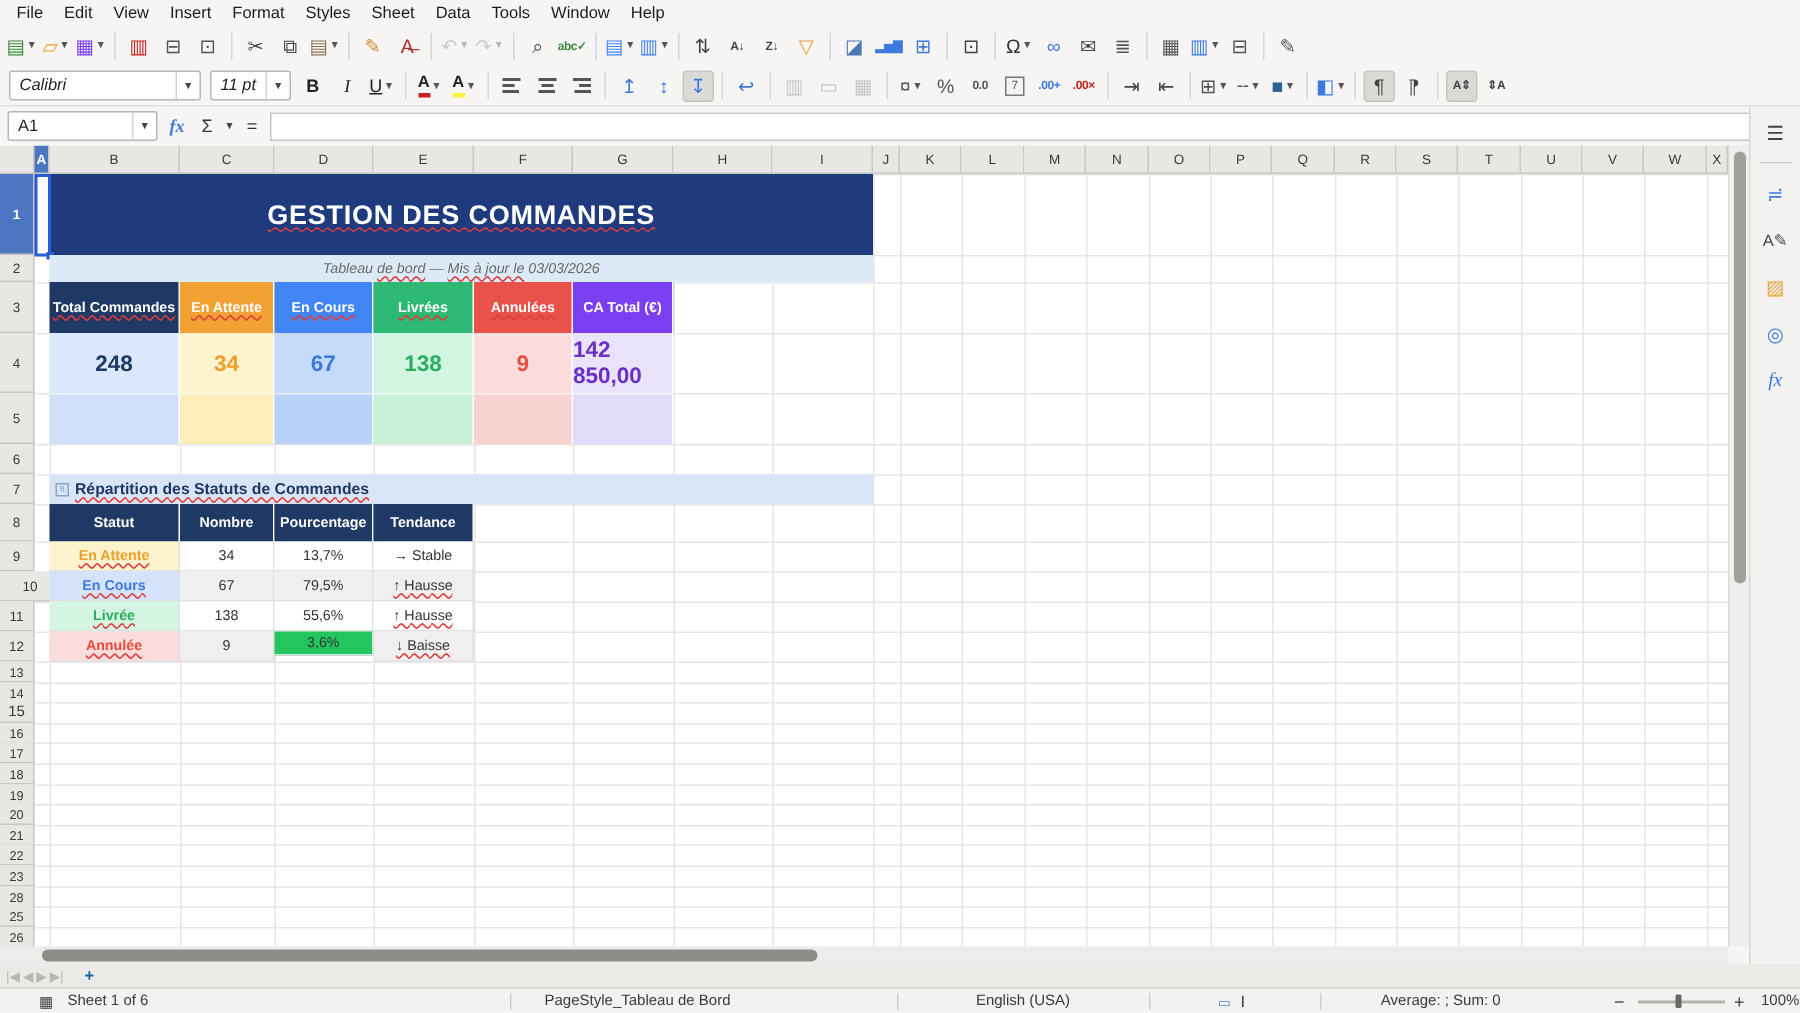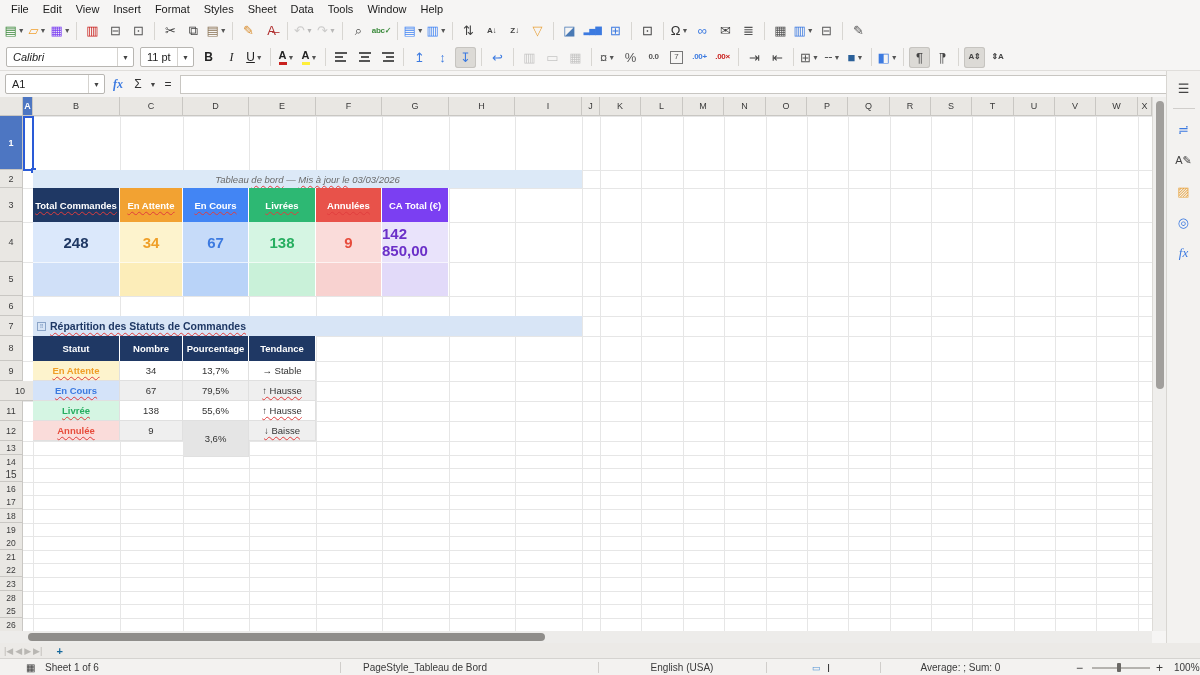--- a/index.html
+++ b/index.html
@@ -26,21 +26,21 @@
   .glyph.bar { border-bottom:3px solid currentColor; font-size:11px; font-weight:bold; line-height:1.1; }
   .bars { display:flex; flex-direction:column; gap:2px; width:13px; }
   .bars i { display:block; height:2px; background:#555; }
   .bars.l { align-items:flex-start; } .bars.c { align-items:center; } .bars.r { align-items:flex-end; }
 
   
   .combo { display:flex; align-items:center; background:#fff; border:1px solid #b8b6b2; border-radius:2px; height:20px; margin:0 3px; }
   .combo .cval { padding:0 6px; font-size:11px; }
   .combo .cdd { width:16px; height:100%; display:flex; align-items:center; justify-content:center; border-left:1px solid #d5d3cf; font-size:7px; color:#444; }
   #font-name-combo { width:128px; } #font-name-combo .cval { flex:1; font-style:italic; }
-  #font-size-combo { width:54px; } #font-size-combo .cval { flex:1; }
+  #font-size-combo { width:54px; } #font-size-combo .cval { flex:1;font-style:italic; }
 
   
   #formulabar { position:absolute; left:0; top:71px; width:1200px; height:26px; display:flex; align-items:center; padding-left:2px; }
   #name-box { width:100px; height:20px; }
   .fbtn { width:20px; height:20px; display:inline-flex; align-items:center; justify-content:center; font-size:12px; color:#333; }
   #fx-btn { color:#3c7ae0; font-style:italic; font-weight:bold; font-family:"Liberation Serif", serif; }
   #formula-input { flex:1; height:19px; background:#fff; border:1px solid #c8c6c2; margin:0 4px 0 2px; padding:0 4px; font-size:11px; display:flex; align-items:center; }
   #fb-expand { width:14px; font-size:7px; color:#444; text-align:center; }
 
   
@@ -524,20 +524,23 @@
       <div class="cellblock rowhdr" style="left: 0px; top: 398px; width: 23px; height: 14px; font-size: 8.5px;">17</div>
       <div class="cellblock rowhdr" style="left: 0px; top: 412px; width: 23px; height: 14px; font-size: 8.5px;">18</div>
       <div class="cellblock rowhdr" style="left: 0px; top: 426px; width: 23px; height: 14px; font-size: 8.5px;">19</div>
       <div class="cellblock rowhdr" style="left: 0px; top: 439px; width: 23px; height: 14px; font-size: 8.5px;">20</div>
       <div class="cellblock rowhdr" style="left: 0px; top: 453px; width: 23px; height: 14px; font-size: 8.5px;">21</div>
       <div class="cellblock rowhdr" style="left: 0px; top: 466px; width: 23px; height: 14px; font-size: 8.5px;">22</div>
       <div class="cellblock rowhdr" style="left: 0px; top: 480px; width: 23px; height: 14px; font-size: 8.5px;">23</div>
       <div class="cellblock rowhdr" style="left: 0px; top: 494px; width: 23px; height: 14px; font-size: 8.5px;">28</div>
       <div class="cellblock rowhdr" style="left: 0px; top: 507px; width: 23px; height: 14px; font-size: 8.5px;">25</div>
       <div class="cellblock rowhdr" style="left: 0px; top: 521px; width: 23px; height: 14px; font-size: 8.5px;">26</div>
+      <div class="cellblock" id="banner" style="left: 33px; top: 19px; width: 549px; height: 54px;">
+        <span class="sq">GESTION DES COMMANDES</span>
+      </div>
       <div id="a1cell" style="position: absolute; left: 23px; top: 19px; width: 11px; height: 55px;"></div>
       <div id="a1handle" style="position: absolute; left: 31px; top: 71px;"></div>
       <div class="cellblock" id="subtitle" style="left: 33px; top: 73px; width: 549px; height: 18px;">
         <span style="white-space: pre;">Tableau </span>
         <span class="sq" style="white-space: pre;">de bord</span>
         <span style="white-space: pre;"> — </span>
         <span class="sq" style="white-space: pre;">Mis à jour le</span>
         <span style="white-space: pre;"> 03/03/2026</span>
       </div>
       <div class="cellblock kpi-h" style="left: 33px; top: 91px; width: 87px; height: 34px; background: rgb(31, 56, 100);">
@@ -633,21 +636,21 @@
       </div>
       <div class="cellblock st-c" style="left: 249px; top: 304px; width: 67px; height: 20px; background: rgb(255, 255, 255);">
         <span class="sq">↑ Hausse</span>
       </div>
       <div class="cellblock st-c" style="left: 33px; top: 324px; width: 87px; height: 20px; background: rgb(250, 220, 218); color: rgb(231, 76, 60); font-weight: bold;">
         <span class="sq">Annulée</span>
       </div>
       <div class="cellblock st-c" style="left: 120px; top: 324px; width: 63px; height: 20px; background: rgb(239, 239, 239);">
         <span>9</span>
       </div>
-      <div class="cellblock st-c" style="left: 183px; top: 324px; width: 66px; height: 36px; background: #e5e5e5;">
+      <div class="cellblock st-c" style="left: 183px; top: 324px; width: 66px; height: 16px; background: #22c55e;">
         <span>3,6%</span>
       </div>
       <div class="cellblock st-c" style="left: 249px; top: 324px; width: 67px; height: 20px; background: rgb(239, 239, 239);">
         <span class="sq">↓ Baisse</span>
       </div>
     </div>
 
   <div id="vscroll">
       <div id="vthumb"></div>
     </div>

